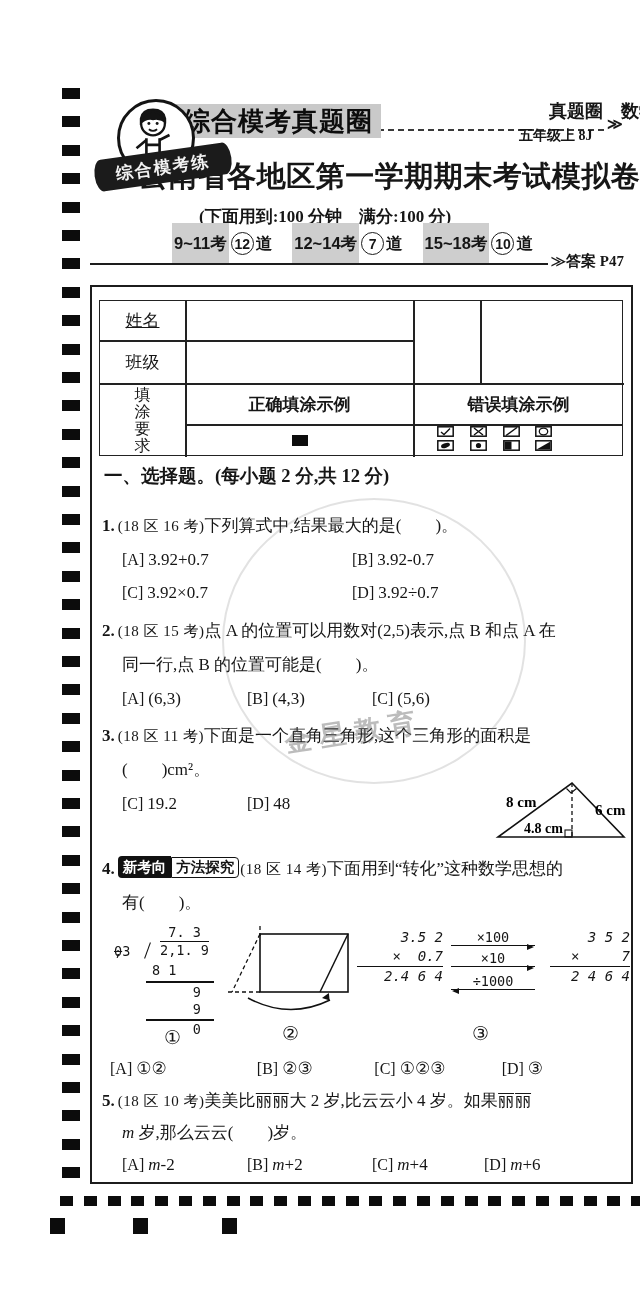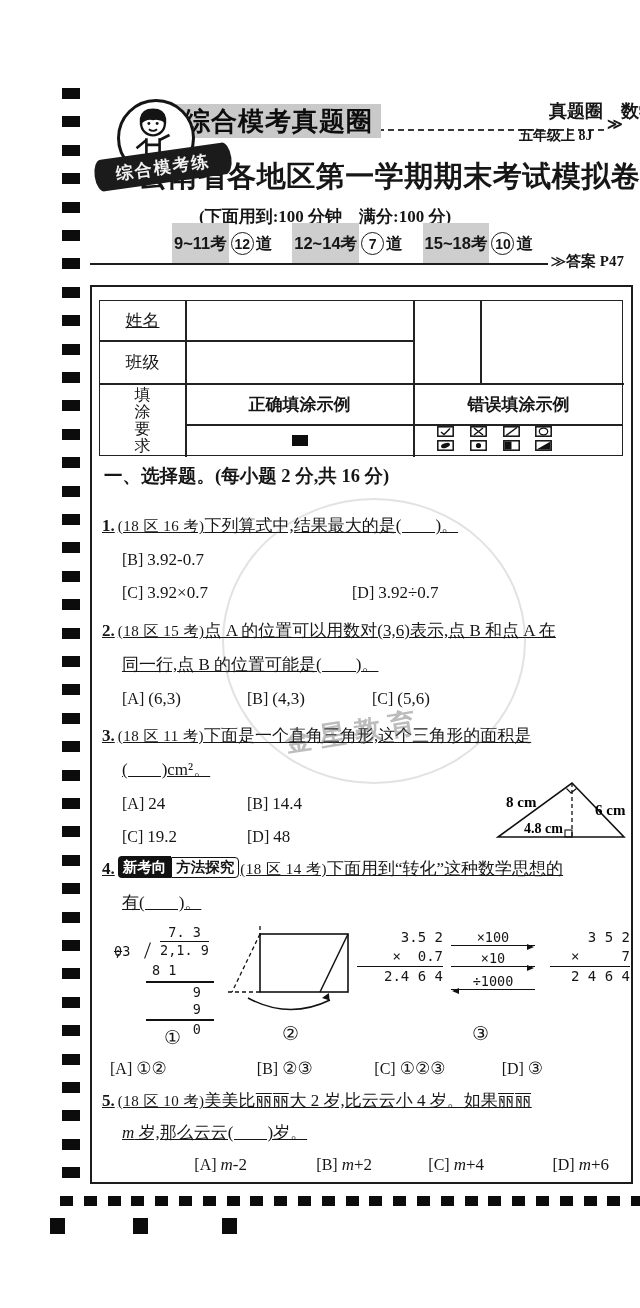--- a/index.html
+++ b/index.html
@@ -41,21 +41,21 @@
   .t-line{position:absolute;background:#222;}
   .t-label{position:absolute;font-size:17px;display:flex;align-items:center;justify-content:center;}
   .vert{width:18px;line-height:17px;word-break:break-all;text-align:center;font-size:16px;}
   .fill-sq{position:absolute;background:#0d0d0d;}
   .wrong-icons{position:absolute;left:337px;top:125px;width:120px;display:grid;
     grid-template-columns:repeat(4,1fr);gap:3px 11px;}
   .wicon{width:17px;height:11px;display:block;}
   
   .sec-head{left:12px;top:176px;font-size:18.5px;font-weight:bold;white-space:nowrap;}
   .q{position:absolute;left:10px;width:522px;font-size:17px;}
-  .l{line-height:34px;white-space:nowrap;text-decoration:underline;}
+  .l{line-height:34px;white-space:nowrap;}
   .qnum{font-weight:bold;margin-right:3px;}
   .qref{font-size:15px;letter-spacing:0.5px;}
   .indent{padding-left:20px;}
   .orow{display:flex;line-height:33px;padding-left:20px;}
   .opt{width:125px;white-space:nowrap;}
   .cols2 .opt{width:230px;}
   .obr{font-size:16px;margin-right:4px;}
   .mvar{font-style:italic;}
   .badge1{display:inline-block;background:#111;color:#fff;font-family:"Liberation Sans",sans-serif;
     font-weight:bold;font-size:14.5px;line-height:22px;padding:0 5px;border-radius:4px 0 0 4px;vertical-align:2px;}
@@ -67,21 +67,21 @@
   .division{position:absolute;left:4px;top:2px;width:118px;height:104px;
     font-family:"DejaVu Sans Mono",monospace;font-size:13.5px;}
   .division span{position:absolute;white-space:pre;}
   .struck{text-decoration:line-through;}
   .dv-bracket{position:absolute;left:41px;top:18px;height:17px;border-left:1.7px solid #111;transform:rotate(20deg);}
   .dv-vinc{border-top:1.7px solid #111;padding-top:0;margin-left:8px;}
   .dv-hline{position:absolute;background:#111;height:1.6px;}
   .shape-svg{position:absolute;left:124px;top:0px;}
   .multblock{position:absolute;left:255px;top:6px;width:267px;height:96px;
     font-family:"DejaVu Sans Mono",monospace;font-size:14px;}
-  .mcol{position:absolute;top:0;}
+  .mcol{position:absolute;top:0;font-style:italic;}
   .mrow{text-align:right;line-height:19px;white-space:pre;}
   .mrow.rb{border-bottom:1.6px solid #111;}
   .arw{position:absolute;width:84px;border-bottom:1.7px solid #111;text-align:center;
     font-size:13.5px;line-height:15px;}
   .arw::after{content:'';position:absolute;bottom:-4.6px;border:3.8px solid transparent;}
   .arw.r::after{right:-2px;border-left:7px solid #111;}
   .arw.lf::after{left:-2px;border-right:7px solid #111;}
   .dlabel{position:absolute;font-size:19px;}
   
   .wm-circle{left:222px;top:498px;width:300px;height:282px;border:2.5px solid rgba(110,110,110,0.20);
@@ -188,56 +188,53 @@
         <rect x="0.8" y="0.8" width="15.4" height="9.4" fill="none" stroke="#111" stroke-width="1.5"></rect>
         <rect x="1.5" y="1.5" width="7" height="8" fill="#111"></rect>
         </svg>
       <svg class="wicon" viewBox="0 0 17 11">
         <rect x="0.8" y="0.8" width="15.4" height="9.4" fill="none" stroke="#111" stroke-width="1.5"></rect>
         <polygon points="1.5,9.5 15.5,9.5 15.5,1.5" fill="#111"></polygon>
         </svg>
     </div>
   </div>
 
-  <div class="abs sec-head">一、选择题。(每小题 2 分,共 16 分)</div>
+  <div class="abs sec-head">一、选择题。(每小题 2 分,共 12 分)</div>
 
   <div class="q" style="top:222px;">
     <div class="l">
       <span class="qnum">1.</span><span class="qref">(18 区 16 考)</span><span>下列算式中,结果最大的是(　　)。</span>
     </div>
     <div class="orow cols2">
+      <span class="opt"><span class="obr">[A]</span><span>3.92+0.7</span></span>
       <span class="opt"><span class="obr">[B]</span><span>3.92-0.7</span></span>
     </div>
     <div class="orow cols2">
       <span class="opt"><span class="obr">[C]</span><span>3.92×0.7</span></span>
       <span class="opt"><span class="obr">[D]</span><span>3.92÷0.7</span></span>
     </div>
   </div>
 
   <div class="q" style="top:327px;">
     <div class="l">
-      <span class="qnum">2.</span><span class="qref">(18 区 15 考)</span><span>点 A 的位置可以用数对(3,6)表示,点 B 和点 A 在</span>
+      <span class="qnum">2.</span><span class="qref">(18 区 15 考)</span><span>点 A 的位置可以用数对(2,5)表示,点 B 和点 A 在</span>
     </div>
     <div class="l indent">同一行,点 B 的位置可能是(　　)。</div>
     <div class="orow">
       <span class="opt"><span class="obr">[A]</span><span>(6,3)</span></span>
       <span class="opt"><span class="obr">[B]</span><span>(4,3)</span></span>
       <span class="opt"><span class="obr">[C]</span><span>(5,6)</span></span>
     </div>
   </div>
 
   <div class="q" style="top:432px;">
     <div class="l">
       <span class="qnum">3.</span><span class="qref">(18 区 11 考)</span><span>下面是一个直角三角形,这个三角形的面积是</span>
     </div>
     <div class="l indent">(　　)cm²。</div>
-    <div class="orow">
-      <span class="opt"><span class="obr">[A]</span><span>24</span></span>
-      <span class="opt"><span class="obr">[B]</span><span>14.4</span></span>
-    </div>
     <div class="orow">
       <span class="opt"><span class="obr">[C]</span><span>19.2</span></span>
       <span class="opt"><span class="obr">[D]</span><span>48</span></span>
     </div>
   </div>
 
   <svg class="abs" style="left:400px;top:484px;" width="142" height="78" viewBox="0 0 142 78">
     <polygon points="6,66 132,66 80,12" fill="none" stroke="#111" stroke-width="1.6"></polygon>
     <path d="M80 12 L80 66" stroke="#111" stroke-width="1.3" stroke-dasharray="4 3"></path>
     <rect x="73" y="59" width="7" height="7" fill="none" stroke="#111" stroke-width="1.1"></rect>
@@ -307,21 +304,21 @@
     </div>
   </div>
 
   <div class="q" style="top:798px;">
     <div class="l" style="line-height:32px;">
       <span class="qnum">5.</span><span class="qref">(18 区 10 考)</span><span>美美比丽丽大 2 岁,比云云小 4 岁。如果丽丽</span>
     </div>
     <div class="l indent" style="line-height:32px;">
       <span class="mvar">m</span><span> 岁,那么云云(　　)岁。</span>
     </div>
-    <div class="orow" style="line-height:32px;text-align:right;">
+    <div class="orow" style="line-height:32px;">
       <span class="opt"><span class="obr">[A]</span><span class="mvar">m</span><span>-2</span></span>
       <span class="opt"><span class="obr">[B]</span><span class="mvar">m</span><span>+2</span></span>
       <span class="opt" style="width:112px;"><span class="obr">[C]</span><span class="mvar">m</span><span>+4</span></span>
       <span class="opt"><span class="obr">[D]</span><span class="mvar">m</span><span>+6</span></span>
     </div>
   </div>
 </div>
 
 <div id="sprockets">
     <div class="sprocket" style="left: 62px; top: 88px; width: 18px; height: 11px;"></div>

